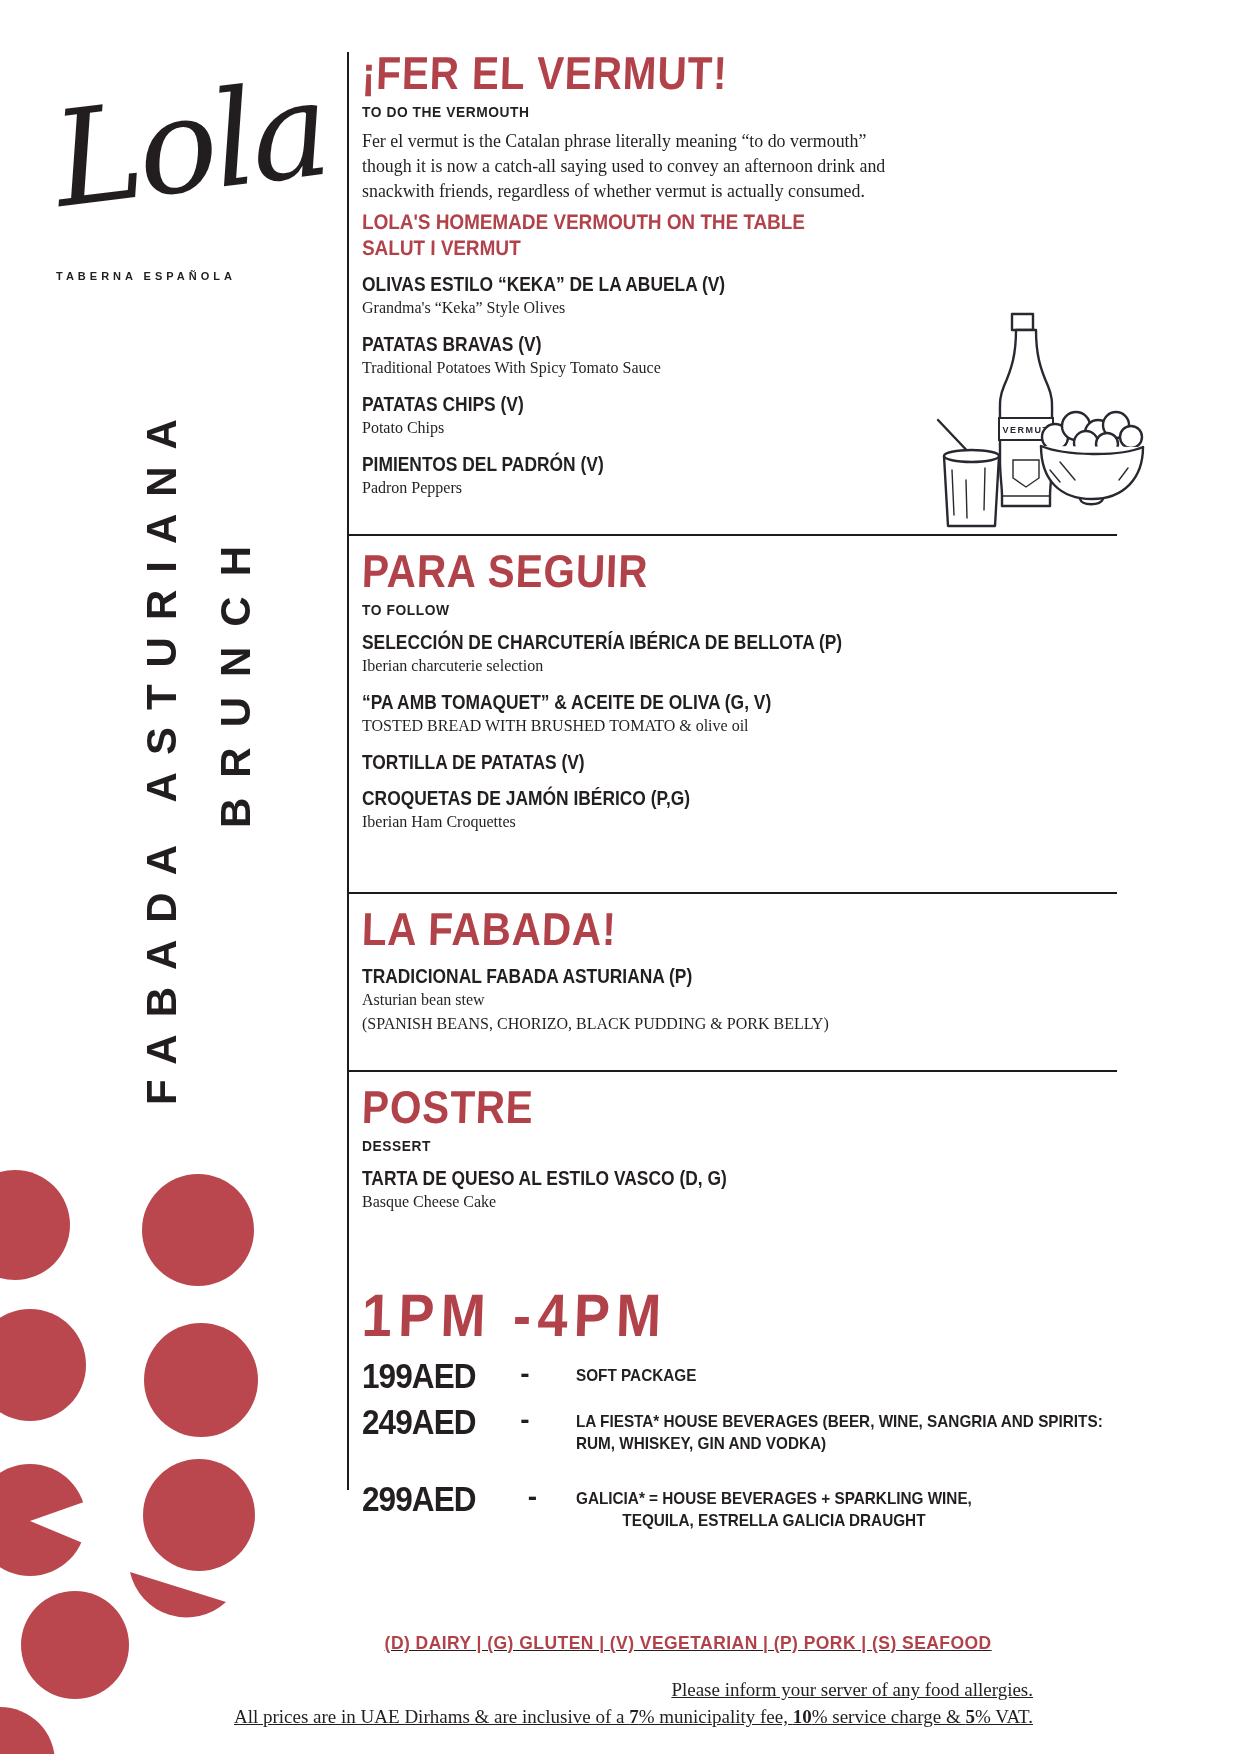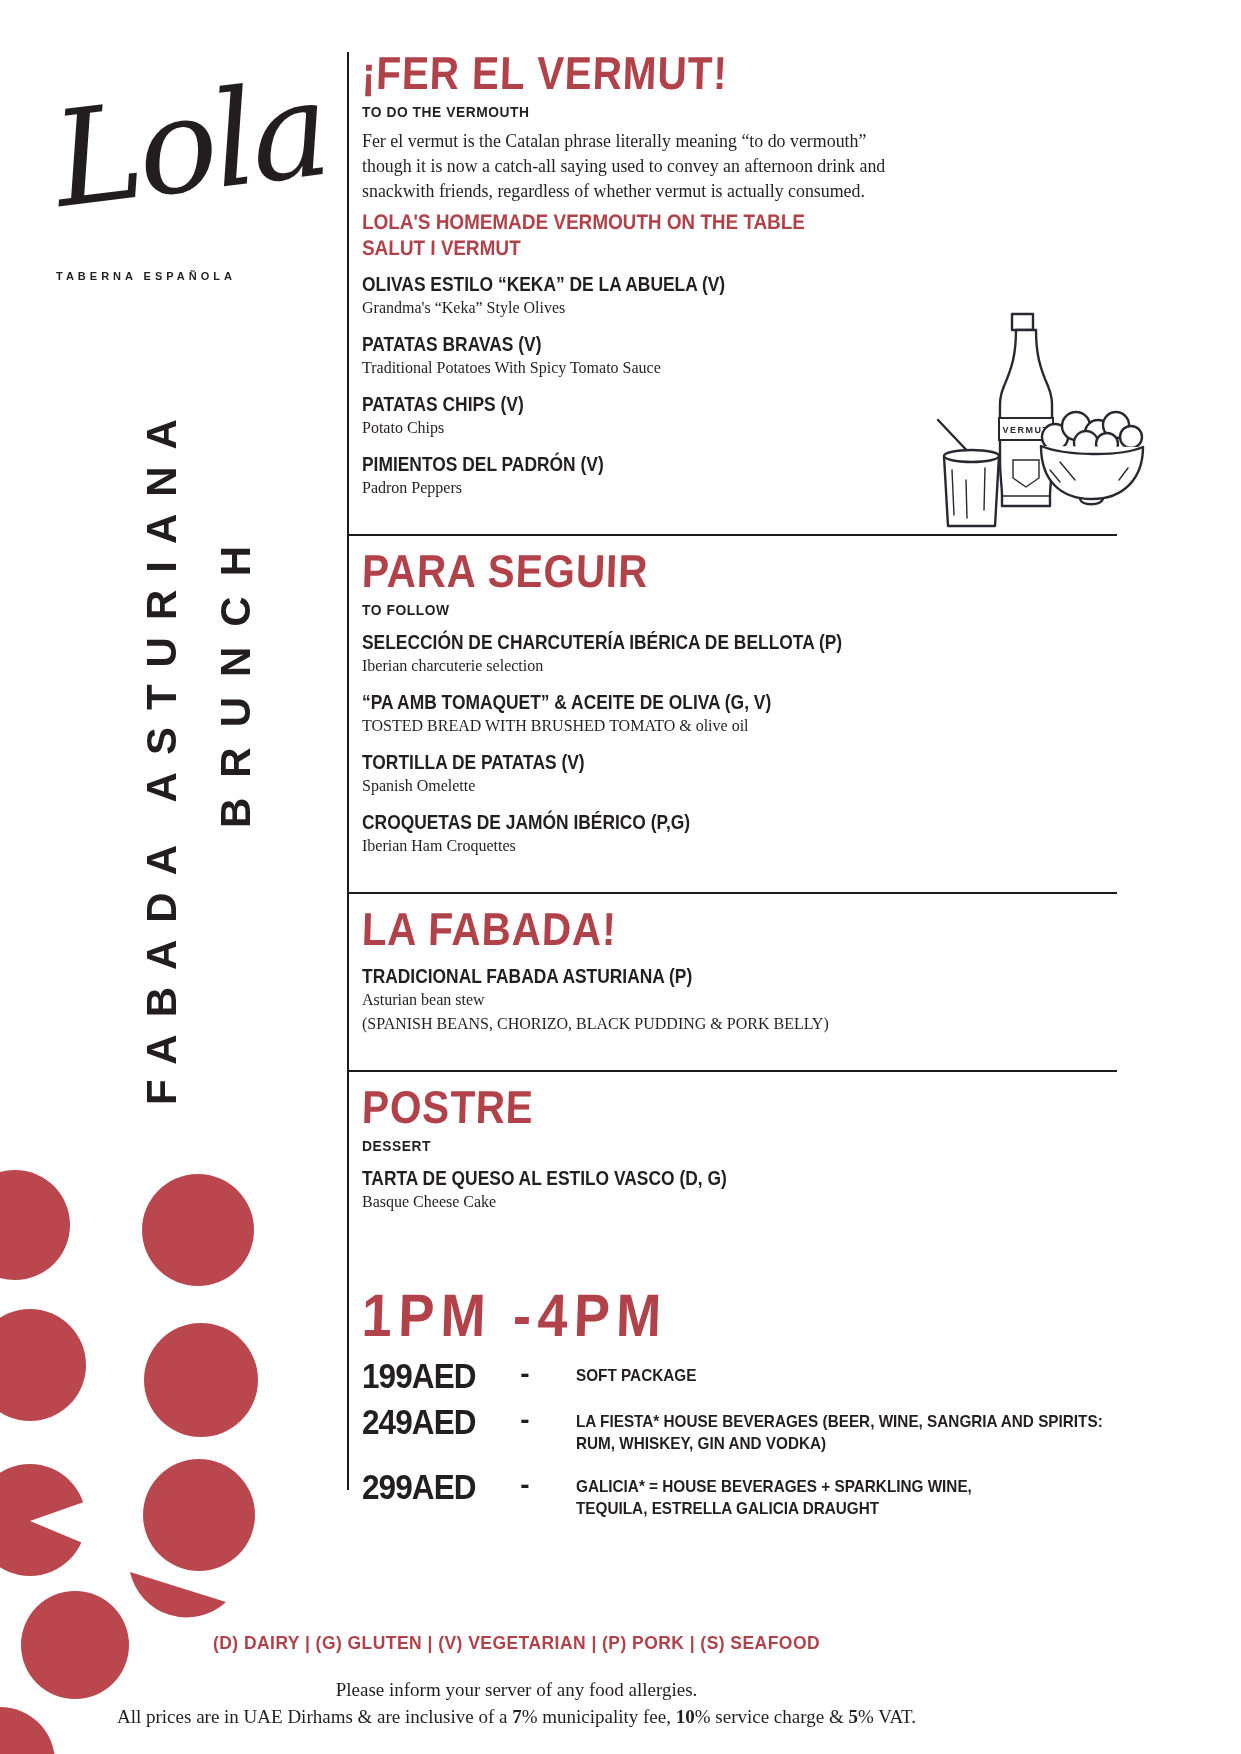--- a/index.html
+++ b/index.html
@@ -50,21 +50,21 @@
     letter-spacing:7px;transform:scaleX(0.9) skewX(-2deg);transform-origin:left center;white-space:nowrap;}
   .pkg{display:flex;align-items:flex-start;margin-top:6px;gap:32px;}
   .pkg-price{flex:0 0 122px;font-size:35px;font-weight:bold;line-height:40px;letter-spacing:-1px;
     transform:scaleX(0.9);transform-origin:left center;white-space:nowrap;}
   .pkg-sep{flex:0 0 24px;font-size:28px;font-weight:bold;line-height:36px;color:#221e20;}
   .pkg-lines{padding-top:9px;}
   .pkg-line{font-size:17px;font-weight:bold;line-height:22px;
     transform:scaleX(0.9);transform-origin:left center;white-space:nowrap;}
 
   
-  .footer{position:absolute;left:0;top:1632px;width:1033px;text-align:center;}
+  .footer{position:absolute;left:0;top:1632px;width:1033px;text-align:right;text-decoration:underline;}
   .allergens{color:#b2424a;font-weight:bold;font-size:19px;letter-spacing:0.5px;
     transform:scaleX(0.92);transform-origin:center;}
   .note1{margin-top:25px;font-family:"Liberation Serif",serif;font-size:19px;}
   .note2{margin-top:5px;font-family:"Liberation Serif",serif;font-size:19px;}
   .note2 .bold{font-weight:bold;}
 
   
   .illus{position:absolute;left:900px;top:310px;width:260px;height:228px;}
   .ink{stroke:#2b2731;fill:none;stroke-width:2.4;stroke-linecap:round;stroke-linejoin:round;}
   .ink-thin{stroke:#2b2731;fill:none;stroke-width:1.4;stroke-linecap:round;}
@@ -170,21 +170,20 @@
     <div class="item">
       <div class="item-name">SELECCIÓN DE CHARCUTERÍA IBÉRICA DE BELLOTA (P)</div>
       <div class="item-desc">Iberian charcuterie selection</div>
     </div>
     <div class="item">
       <div class="item-name">“PA AMB TOMAQUET” &amp; ACEITE DE OLIVA (G, V)</div>
       <div class="item-desc">TOSTED BREAD WITH BRUSHED TOMATO &amp; olive oil</div>
     </div>
     <div class="item">
       <div class="item-name">TORTILLA DE PATATAS (V)</div>
-      <div class="item-desc">Spanish Omelette</div>
     </div>
     <div class="item">
       <div class="item-name">CROQUETAS DE JAMÓN IBÉRICO (P,G)</div>
       <div class="item-desc">Iberian Ham Croquettes</div>
     </div>
   </div>
 
   <div class="sec sec-fabada">
     <div class="brush-h1">LA FABADA!</div>
     <div class="item">
@@ -216,21 +215,21 @@
 
     <div class="pkg">
       <div class="pkg-price">249AED</div>
       <div class="pkg-sep">-</div>
       <div class="pkg-lines">
         <div class="pkg-line">LA FIESTA* HOUSE BEVERAGES (BEER, WINE, SANGRIA AND SPIRITS:</div>
         <div class="pkg-line">RUM, WHISKEY, GIN AND VODKA)</div>
       </div>
     </div>
 
-    <div class="pkg" style="margin-top:12px;">
+    <div class="pkg" style="margin-top:24px;text-align:center;">
       <div class="pkg-price">299AED</div>
       <div class="pkg-sep">-</div>
       <div class="pkg-lines">
         <div class="pkg-line">GALICIA* = HOUSE BEVERAGES + SPARKLING WINE,</div>
         <div class="pkg-line">TEQUILA, ESTRELLA GALICIA DRAUGHT</div>
       </div>
     </div>
   </div>
 
   <div class="footer">

